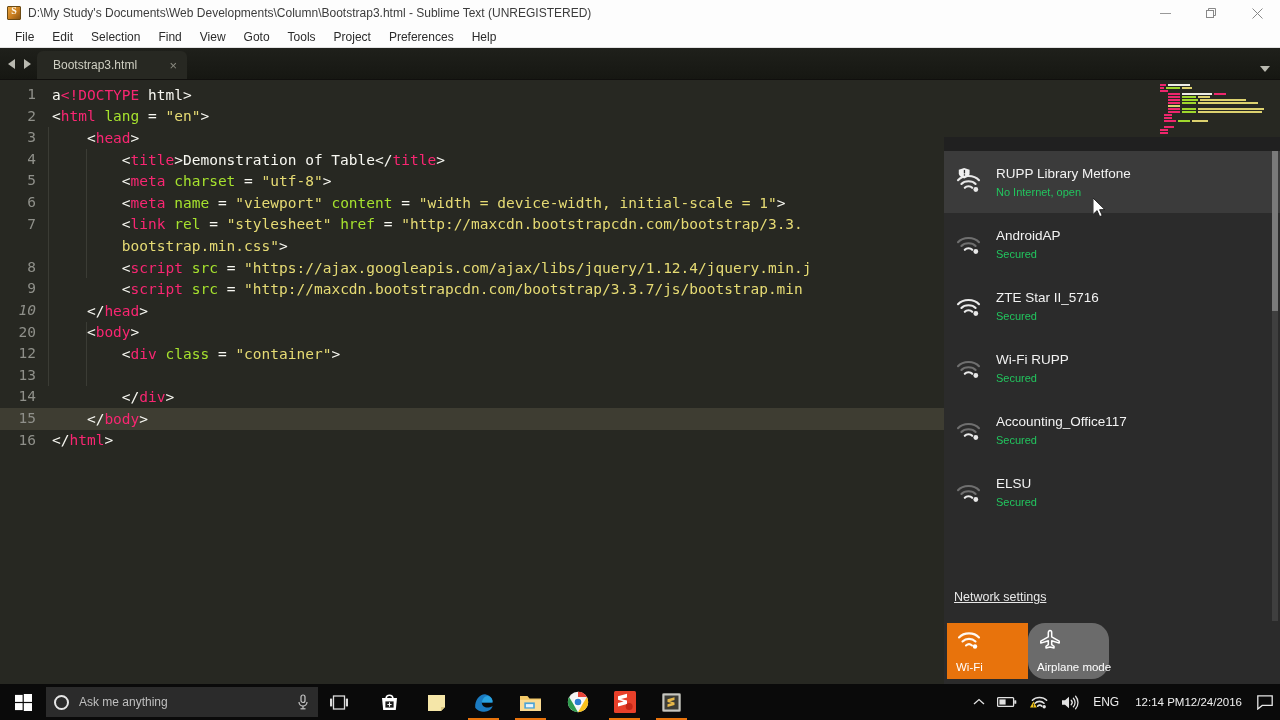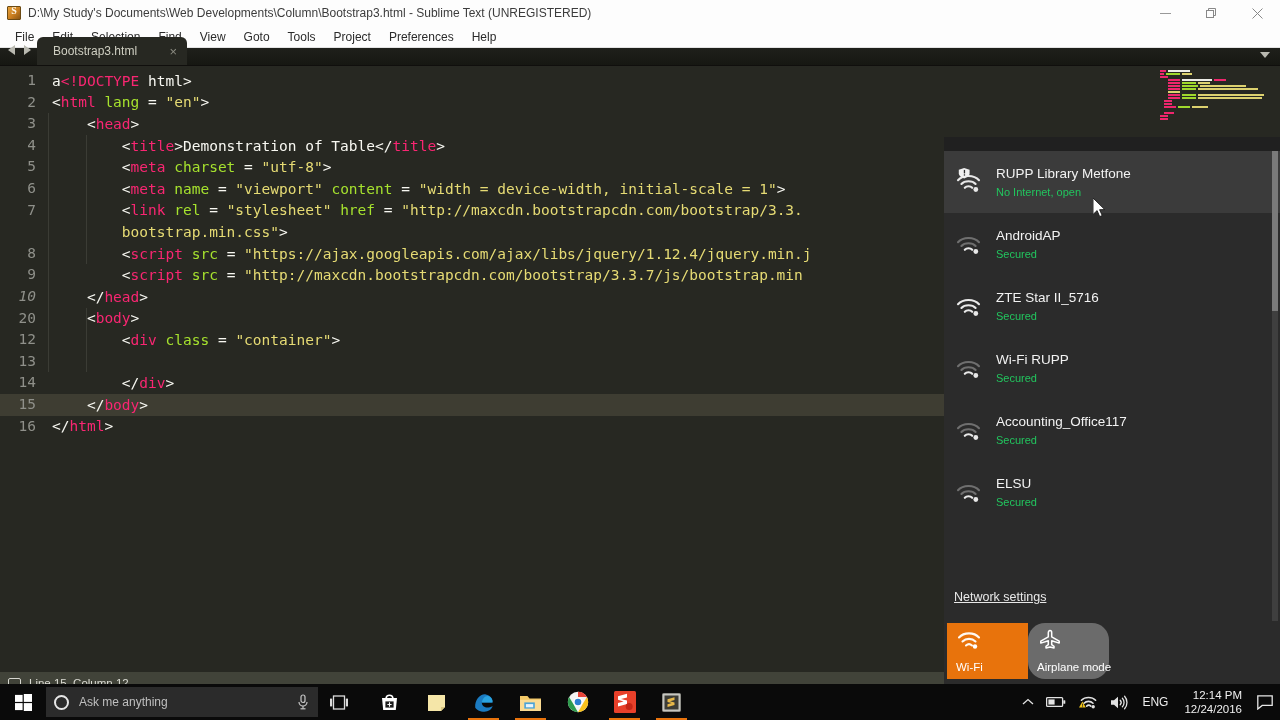--- a/index.html
+++ b/index.html
@@ -33,21 +33,21 @@
   .win-btn { width:46px; height:26px; display:flex; align-items:center; justify-content:center; }
   .win-btn svg { display:block; }
 
   .menubar {
     height:22px; background:#fdfdfd; display:flex; align-items:center;
     padding-left:6px; border-bottom:1px solid #e3e3e3;
   }
   .menu-item { font-size:12px; color:#2b2b2b; padding:2px 9px; white-space:nowrap; }
 
   .tabbar {
-    height:18px; background:linear-gradient(#1f201b,#161712);
+    height:32px; background:linear-gradient(#1f201b,#161712);
     display:flex; align-items:flex-end; position:relative;
     border-bottom:1px solid #100f0d;
   }
   .tab-arrows { display:flex; align-items:center; height:30px; padding:0 6px 0 8px; gap:9px; }
   .arrow { width:0;height:0; }
   .arrow.left { border-top:5px solid transparent; border-bottom:5px solid transparent; border-right:7px solid #b9b9b0; }
   .arrow.right { border-top:5px solid transparent; border-bottom:5px solid transparent; border-left:7px solid #b9b9b0; }
   .tab {
     height:28px; min-width:150px; display:flex; align-items:center;
     background:#272822; border-top-left-radius:6px; border-top-right-radius:6px;
@@ -139,21 +139,21 @@
   .mic-ico { width:14px;height:16px; flex:none; }
   .taskview { width:42px;height:36px; display:flex;align-items:center;justify-content:center; }
   .task-icons { display:flex; align-items:center; height:36px; margin-left:6px; }
   .task-btn { width:47px;height:36px; display:flex;align-items:center;justify-content:center; position:relative; }
   .task-btn.active::after {
     content:""; position:absolute; left:8px; right:8px; bottom:0; height:2px; background:#e8730c;
   }
   .tray { position:absolute; right:0; top:0; height:36px; display:flex; align-items:center; }
   .tray-btn { height:36px; display:flex; align-items:center; justify-content:center; padding:0 6px; }
   .tray-lang { font-size:12px; color:#ececec; padding:0 8px; }
-  .tray-clock { display:flex; flex-direction:column; align-items:flex-end; justify-content:center;
+  .tray-clock { display:flex; align-items:flex-start; justify-content:center;
      padding:0 8px; line-height:14px; }
   .tray-clock span { font-size:11.5px; color:#f0f0f0; }
   .tray-action { width:30px;height:36px; display:flex;align-items:center;justify-content:center; }
 </style>
 </head>
 <body>
 
 <div id="screen">
 
   <div id="sublime">

